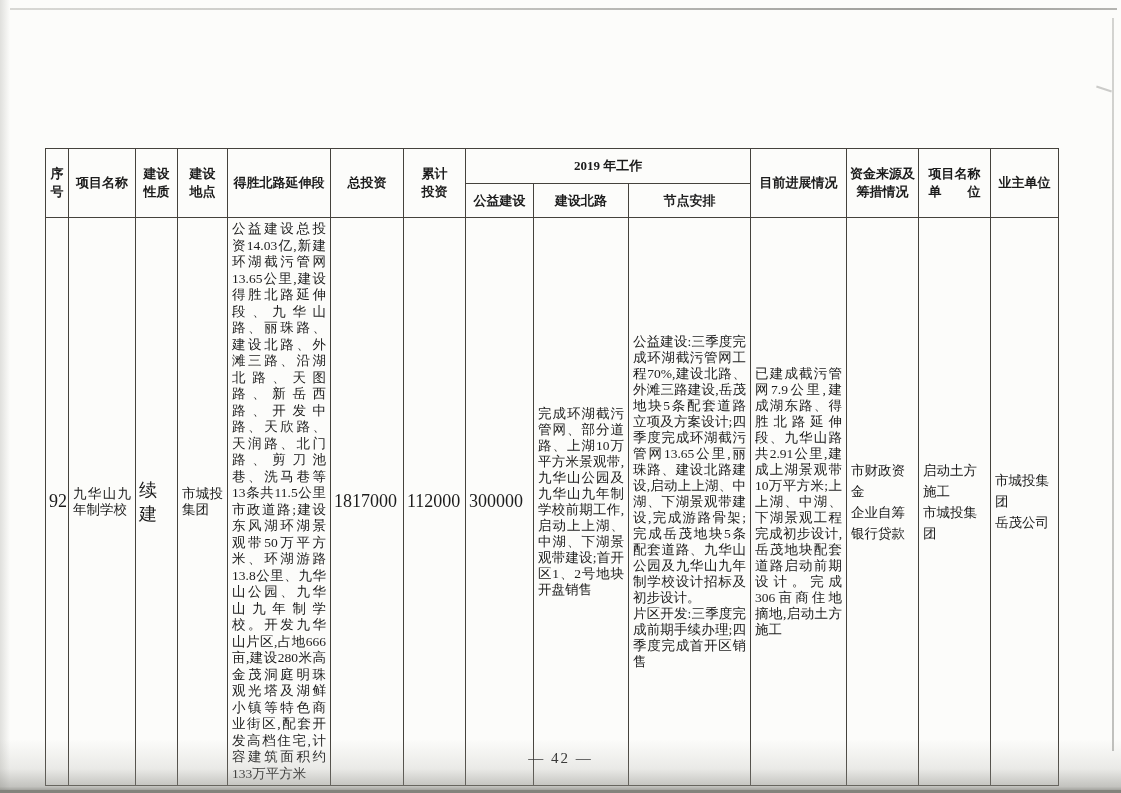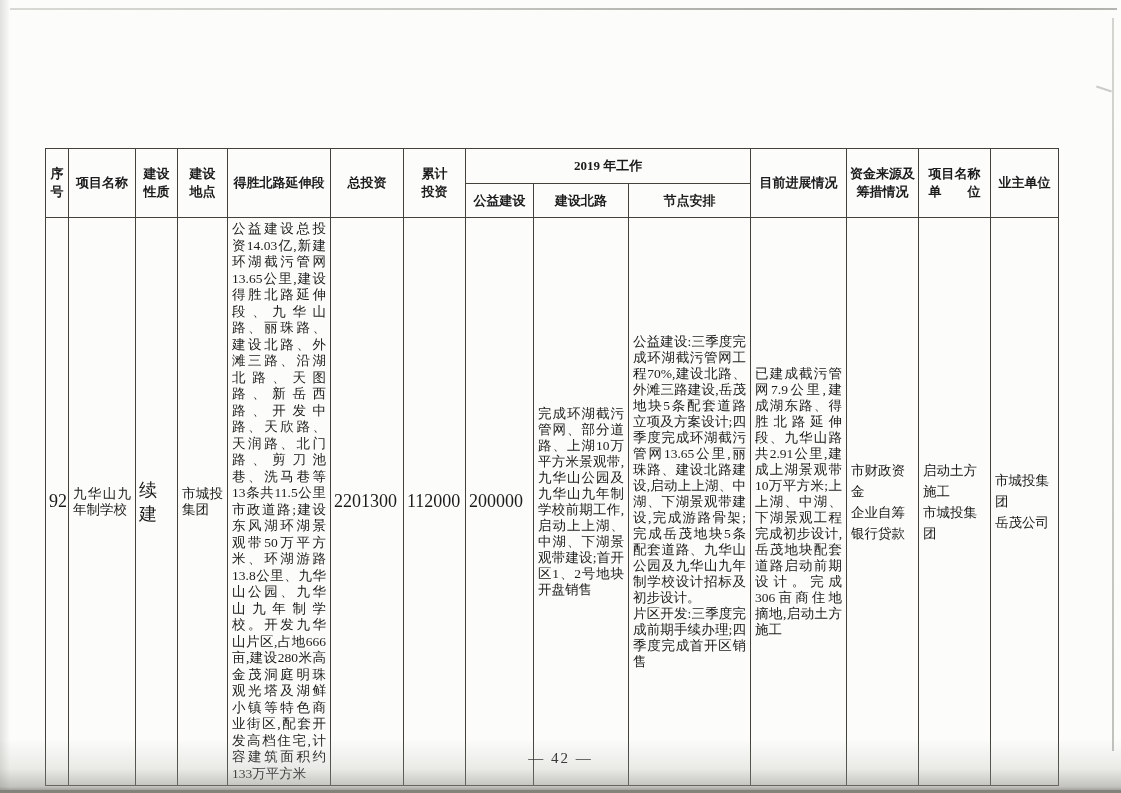--- a/index.html
+++ b/index.html
@@ -109,23 +109,23 @@
         <th>节点安排</th>
       </tr>
     </thead>
     <tbody>
       <tr>
         <td class="c">92</td>
         <td class="jt">九华山九年制学校</td>
         <td class="c">续建</td>
         <td class="jt">市城投集团</td>
         <td class="jt scale">公益建设总投资14.03亿,新建环湖截污管网13.65公里,建设得胜北路延伸段、九华山路、丽珠路、建设北路、外滩三路、沿湖北路、天图路、新岳西路、开发中路、天欣路、天润路、北门路、剪刀池巷、洗马巷等13条共11.5公里市政道路;建设东风湖环湖景观带50万平方米、环湖游路13.8公里、九华山公园、九华山九年制学校。开发九华山片区,占地666亩,建设280米高金茂洞庭明珠观光塔及湖鲜小镇等特色商业街区,配套开发高档住宅,计容建筑面积约133万平方米</td>
-        <td class="c">2201300</td>
+        <td class="c">1817000</td>
         <td class="c">112000</td>
-        <td class="c">200000</td>
+        <td class="c">300000</td>
         <td class="jt">完成环湖截污管网、部分道路、上湖10万平方米景观带,九华山公园及九华山九年制学校前期工作,启动上上湖、中湖、下湖景观带建设;首开区1、2号地块开盘销售</td>
         <td class="jt">公益建设:三季度完成环湖截污管网工程70%,建设北路、外滩三路建设,岳茂地块5条配套道路立项及方案设计;四季度完成环湖截污管网13.65公里,丽珠路、建设北路建设,启动上上湖、中湖、下湖景观带建设,完成游路骨架;完成岳茂地块5条配套道路、九华山公园及九华山九年制学校设计招标及初步设计。
 片区开发:三季度完成前期手续办理;四季度完成首开区销售</td>
         <td class="jt">已建成截污管网7.9公里,建成湖东路、得胜北路延伸段、九华山路共2.91公里,建成上湖景观带10万平方米;上上湖、中湖、下湖景观工程完成初步设计,岳茂地块配套道路启动前期设计。完成306亩商住地摘地,启动土方施工</td>
         <td class="ml">市财政资金
 企业自筹
 银行贷款</td>
         <td class="ml">启动土方施工
 市城投集团</td>
         <td class="ml">市城投集团

